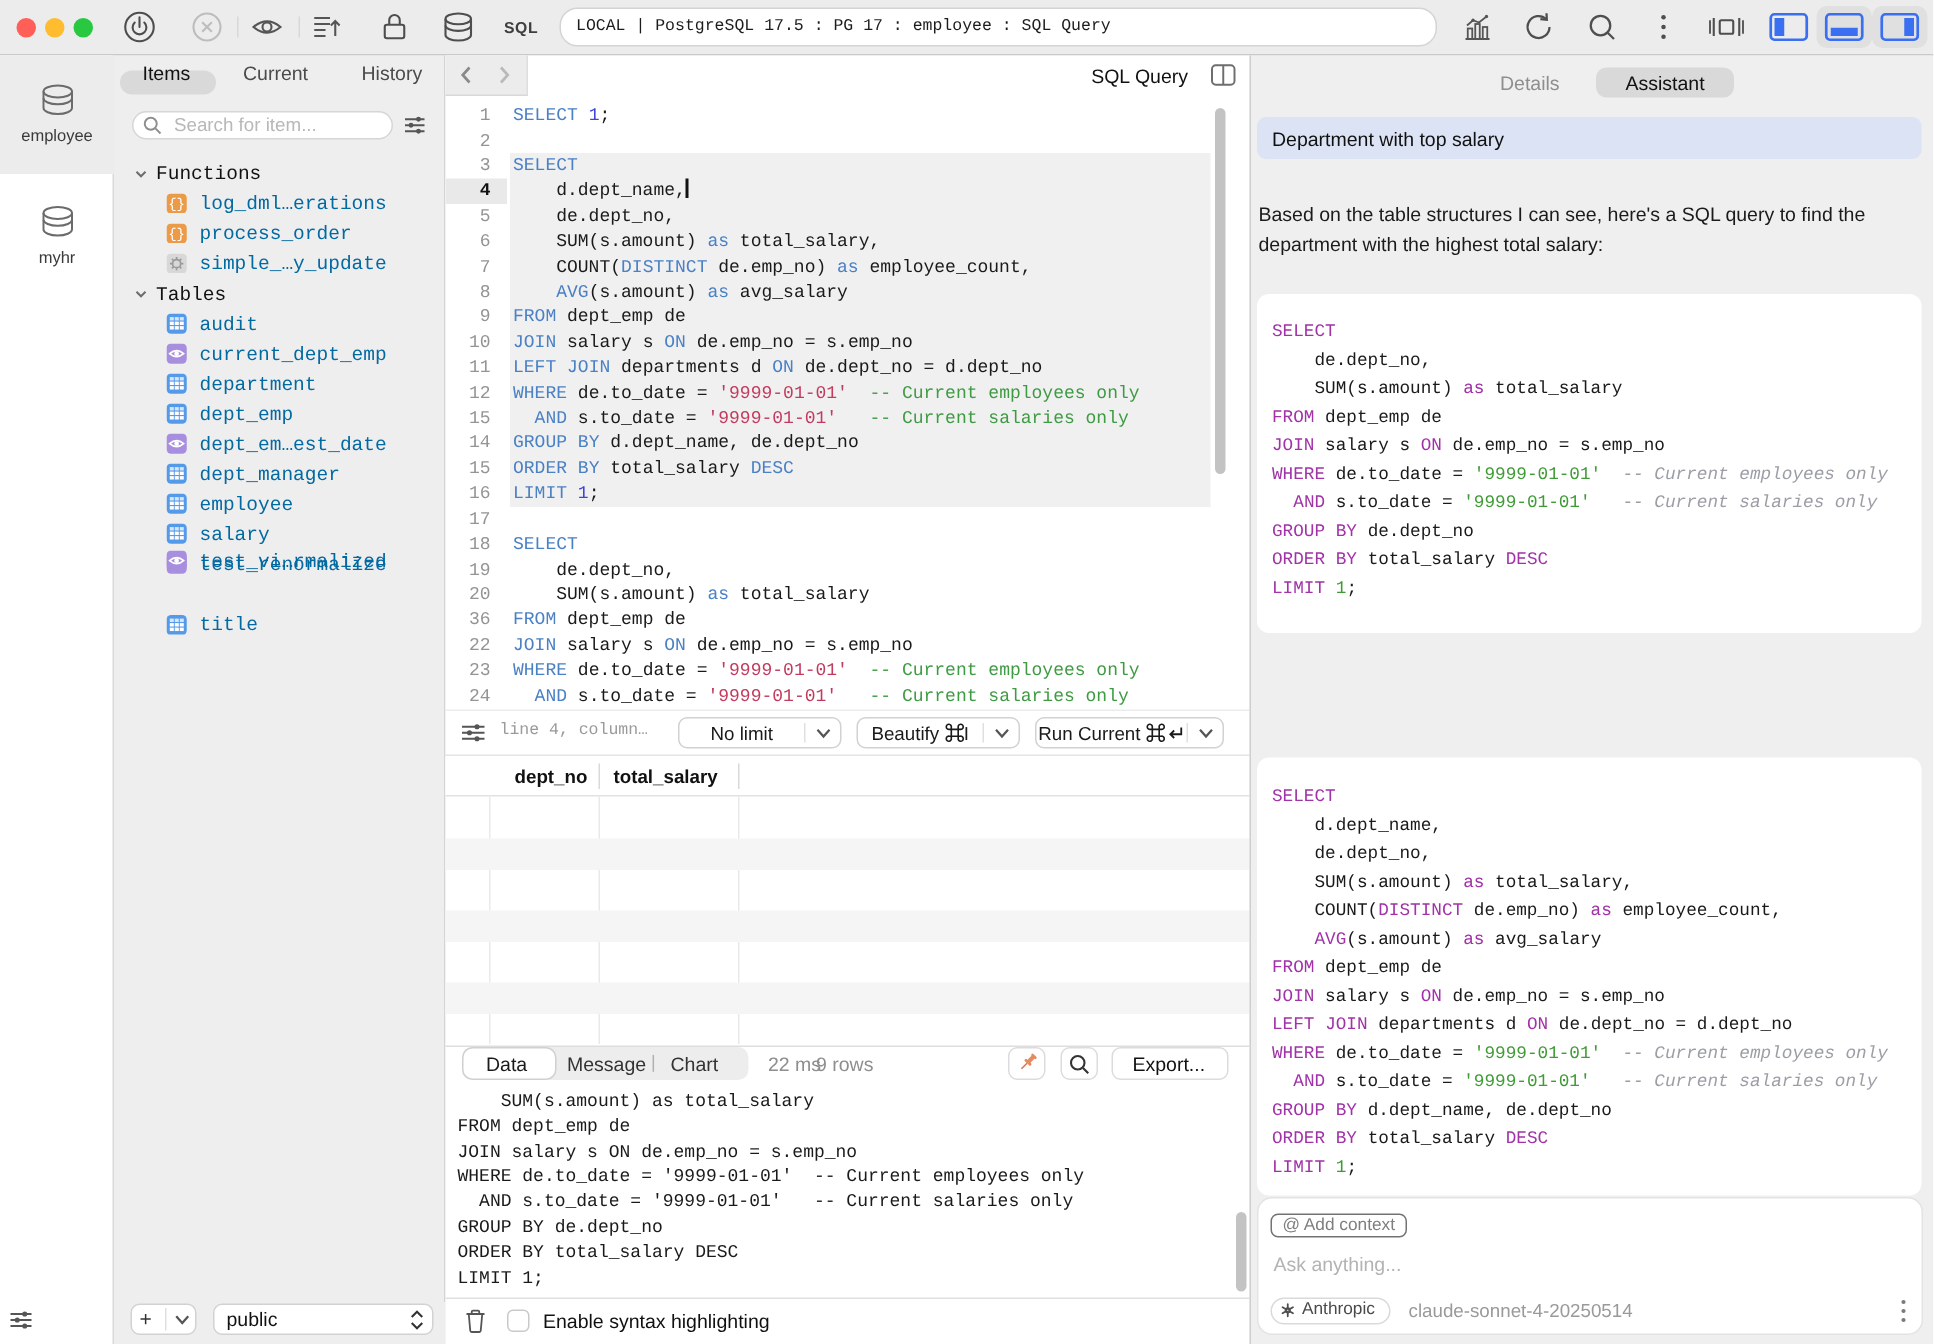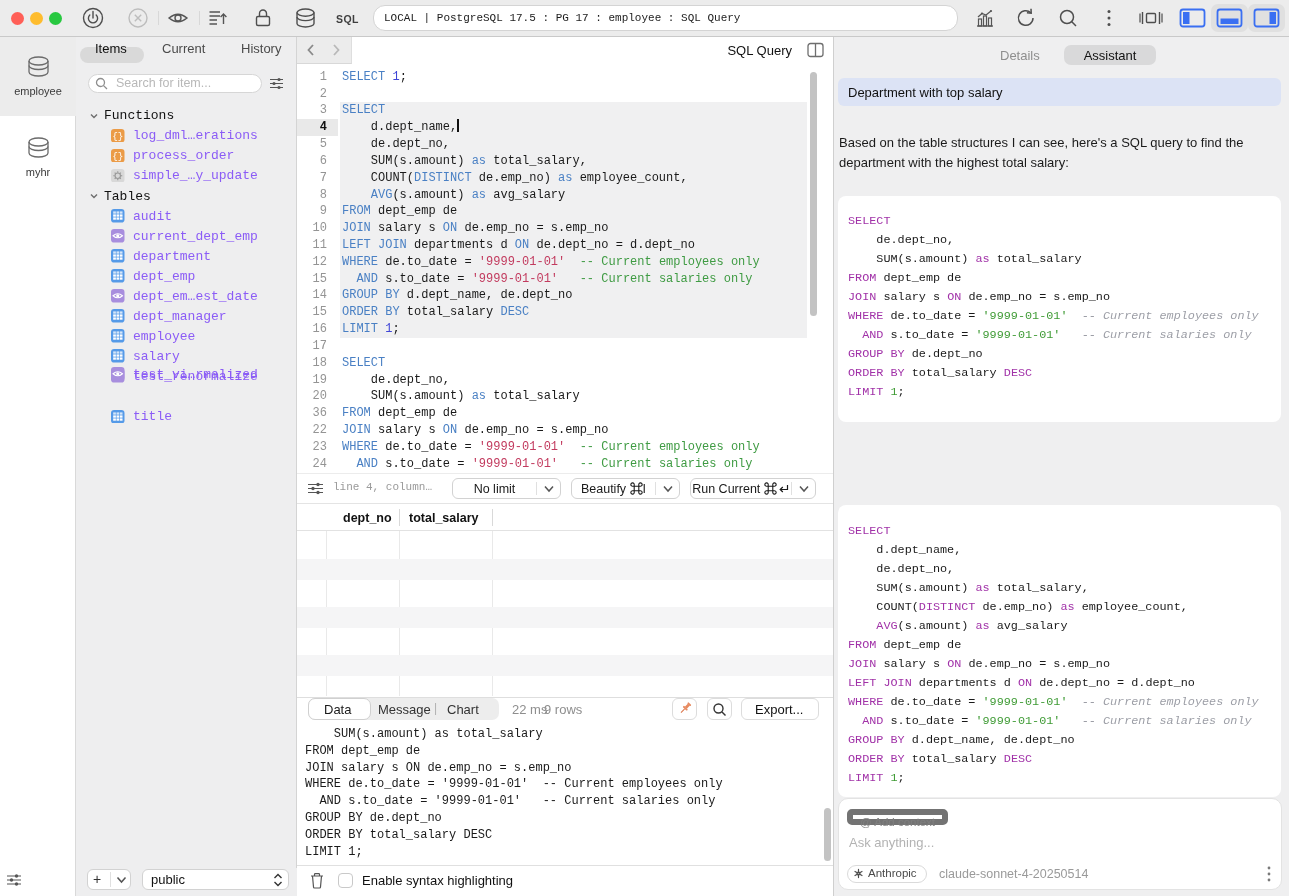--- a/index.html
+++ b/index.html
@@ -25,21 +25,21 @@
 #ipanel { position:absolute; left:76px; top:37px; width:221px; height:859px; background:#eeeeef; border-right:1px solid #d4d4d4; }
 .ltab { position:absolute; top:41px; font-size:13px; color:#4b4b4b; }
 #itemspill { position:absolute; left:80px; top:46.5px; width:64px; height:16.5px; background:#d9d9d9; border-radius:8px; }
 #searchbox { position:absolute; left:88px; top:74px; width:174px; height:19px; background:#fff; border:1px solid #d6d6d6; border-radius:9.5px; }
 #searchph { position:absolute; left:116px; top:76px; font-size:12.5px; color:#b8b8b8; }
 .trow { position:absolute; left:76px; width:221px; height:20px; }
 .chev { position:absolute; left:13px; top:5px; width:10px; height:10px; }
 .thdr { position:absolute; left:28px; top:2.5px; font-family:"Liberation Mono",monospace; font-size:13px; color:#111; }
 .ticwrap { position:absolute; left:35px; top:3px; }
 .ticon { width:13.5px; height:13.5px; display:block; }
-.titem { position:absolute; left:57px; top:2.5px; font-family:"Liberation Mono",monospace; font-size:13px; color:#8b5cf6; }
+.titem { position:absolute; left:57px; top:2.5px; font-family:"Liberation Mono",monospace; font-size:13px; color:#0369a1; }
 #lbottom { position:absolute; left:76px; top:868px; width:221px; height:28px; background:#eeeeef; }
 .botbtn { position:absolute; background:#fff; border:1px solid #d2d2d2; border-radius:6px; }
 
 
 #edtabbar { position:absolute; left:297px; top:37px; width:536px; height:27px; background:#fff; }
 #edtabgray { position:absolute; left:297px; top:37px; width:55px; height:27px; background:#ececec; border-bottom:1px solid #d8d8d8; border-right:1px solid #dedede; }
 .navchev { position:absolute; top:42px; width:16px; height:16px; }
 #edtitle { position:absolute; left:352px; top:43px; width:440px; text-align:right; font-size:13px; color:#111; }
 #editor { position:absolute; left:297px; top:64px; width:536px; height:409px; background:#fff; overflow:hidden; }
 #hlblock { position:absolute; left:43px; top:38.36px; width:466.5px; height:235.62px; background:#f0f0f1; }
@@ -90,21 +90,21 @@
 #astabpill { position:absolute; left:1064px; top:45px; width:92px; height:20px; background:#d9d9da; border-radius:7px; }
 #dettab { position:absolute; left:1000px; top:47.5px; font-size:13px; color:#8e8e8e; }
 #astab { position:absolute; left:1064px; top:47.5px; width:92px; text-align:center; font-size:13px; color:#111; }
 #banner { position:absolute; left:838px; top:78px; width:443px; height:28px; background:#dce3f5; border-radius:6px; }
 #bannertxt { position:absolute; left:848px; top:84.5px; font-size:13px; color:#111; }
 .para { position:absolute; left:839px; width:446px; font-size:13px; line-height:20px; color:#1b1b1b; }
 .ascode { position:absolute; background:#fff; border-radius:8px; }
 .asline { position:absolute; left:10px; font-family:"Liberation Mono",monospace; font-size:11.8px; line-height:19px; color:#1a1a1a; white-space:pre; }
 .pk { color:#a132a8; } .ps { color:#3f9b35; } .pn { color:#3f9b35; } .pc { color:#9c9ea6; }
 #inputbox { position:absolute; left:838px; top:798px; width:444px; height:92px; background:#fff; border:1px solid #e3e3e3; border-radius:10px; }
-#addctx { position:absolute; left:847px; top:808.5px; height:16px; border:6px solid #737373; border-radius:5px; font-size:11.5px; color:#7e7e7e; padding:1.5px 7px 0 7px; }
+#addctx { position:absolute; left:847px; top:808.5px; height:16px; border:1px solid #737373; border-radius:5px; font-size:11.5px; color:#7e7e7e; padding:1.5px 7px 0 7px; }
 #askph { position:absolute; left:849px; top:835px; font-size:13px; color:#b3b3b3; }
 #antpill { position:absolute; left:847px; top:864.5px; width:80px; height:18px; border:1px solid #dadada; border-radius:9px; }
 #antlogo { position:absolute; left:853px; top:868px; width:11px; height:11px; }
 #anttxt { position:absolute; left:868px; top:867px; font-size:11.5px; color:#4a4a4a; }
 #modeltxt { position:absolute; left:939px; top:866.5px; font-size:12.5px; color:#9a9a9a; }
 #rdots { position:absolute; left:1267px; top:866px; }
 </style></head>
 <body>
 <div id="app">
 

